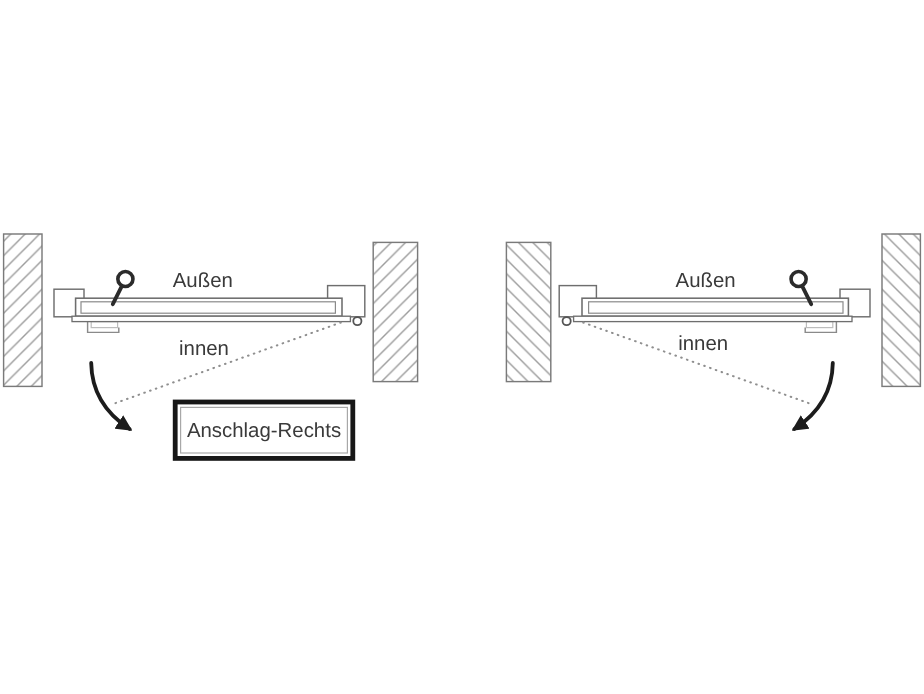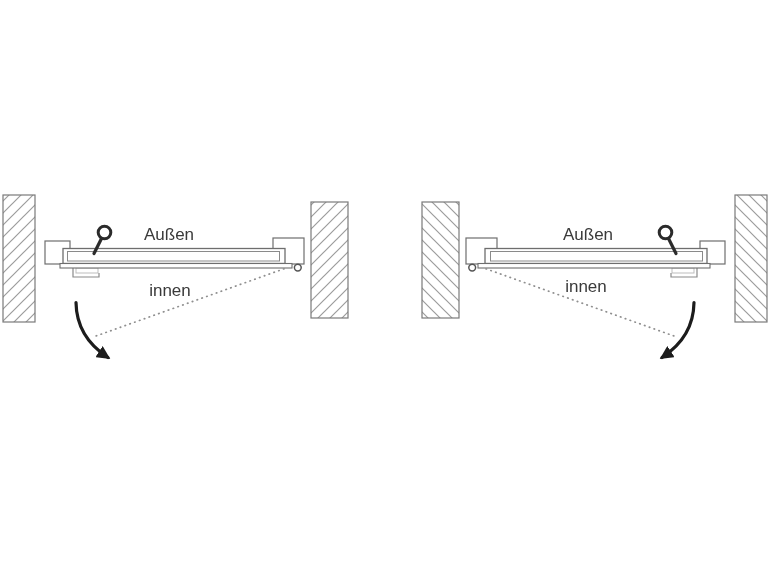--- a/index.html
+++ b/index.html
@@ -78,15 +78,20 @@
 
     <use href="#door-assembly" transform="translate(770,0) scale(-1,1)"></use>
 
     <text x="169" y="239.5" text-anchor="middle" class="diagram-label">Außen</text>
     <text x="170" y="296" text-anchor="middle" class="diagram-label">innen</text>
 
     <text x="588" y="239.5" text-anchor="middle" class="diagram-label">Außen</text>
     <text x="586" y="292" text-anchor="middle" class="diagram-label">innen</text>
   </svg>
 
+  <div class="label-box box-rechts">
+    <div class="label-box-inner">
+      <span class="label-box-text">Anschlag-Rechts</span>
+    </div>
+  </div>
 
 
 </div>
 
 </body></html>

